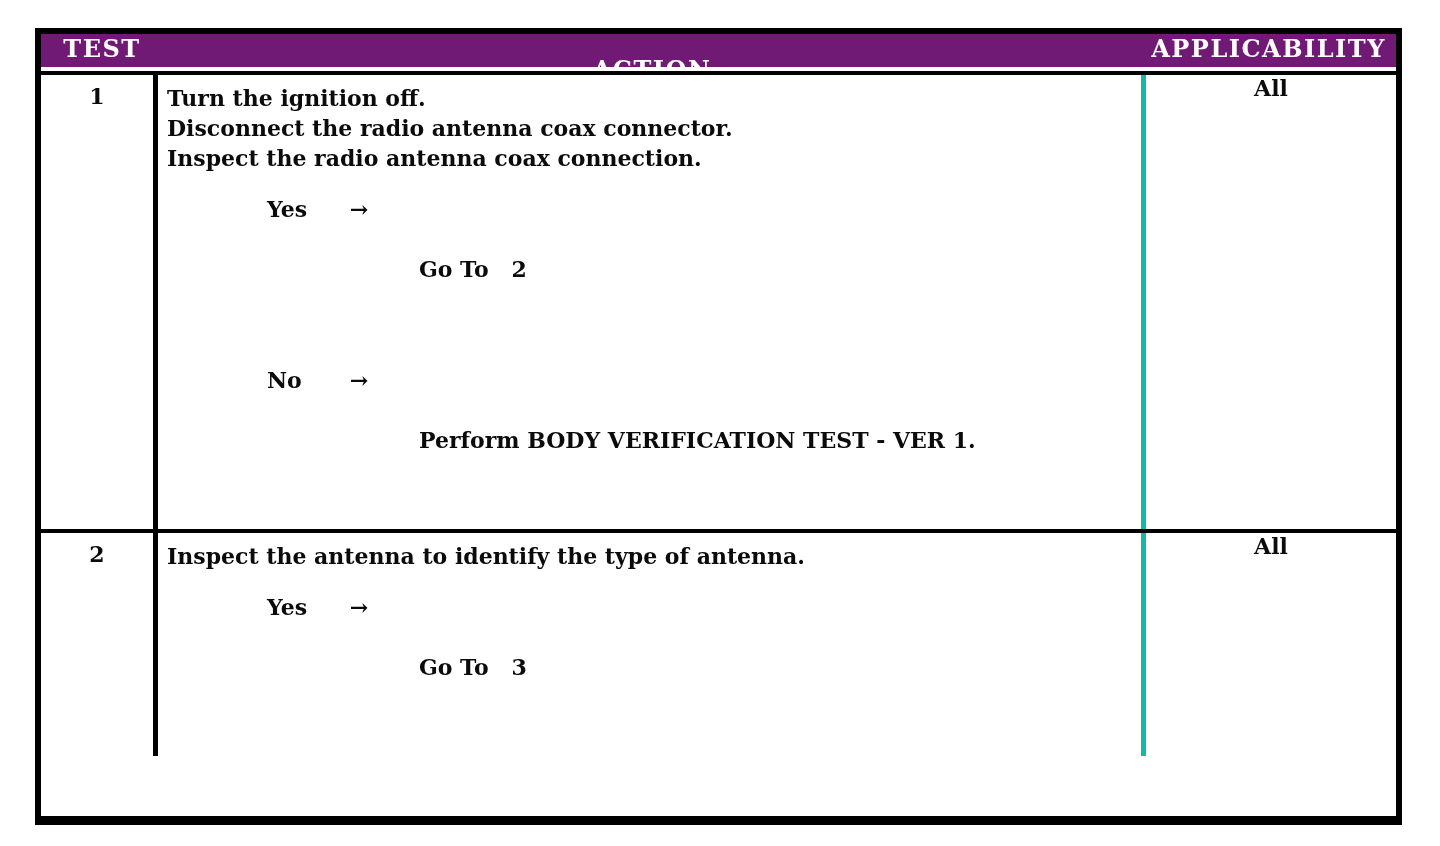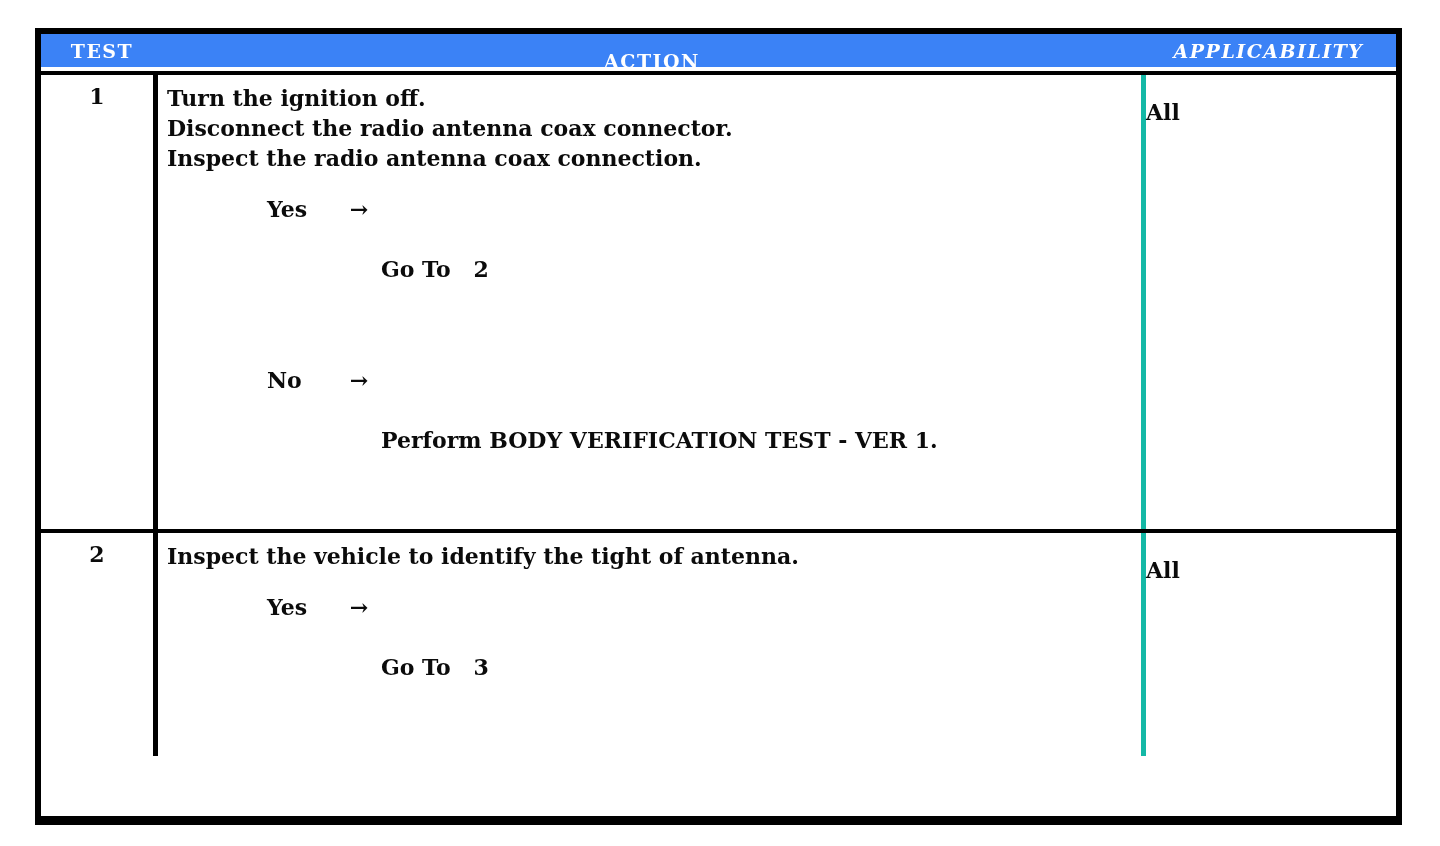--- a/index.html
+++ b/index.html
@@ -23,32 +23,32 @@
     height: 797px;
     border: 6px solid #000;
     border-bottom-width: 9px;
     background: #fff;
     display: flex;
     flex-direction: column;
   }
   
   .thead {
     display: flex;
-    align-items: center;
-    background: #3b82f6;
+    align-items: flex-start;
+    background: #701a75;
     color: #fff;
     height: 33px;
     flex: 0 0 33px;
-    font-size: 19px;
+    font-size: 24px;
     letter-spacing: 1.5px;
   }
   .th { text-align: center; }
   .th-test  { width: 122px; }
   .th-action{ flex: 1; margin-top: 21px; }
-  .th-appl  { width: 255px; font-style: italic; }
+  .th-appl  { width: 255px; }
   
   .tbody { display: flex; flex-direction: column; flex: 1; }
   .trow {
     display: flex;
     border-top: 4px solid #000;
   }
   .trow-1 { margin-top: 4px; min-height: 264px; }
   .trow-2 { min-height: 183px; }
   .cell-test {
     width: 117px;
@@ -61,33 +61,34 @@
   .cell-action {
     flex: 1;
     border-right: 5px solid #14b8a6;
     padding: 8px 0 14px 9px;
     font-size: 22px;
     line-height: 30px;
   }
   .cell-appl {
     width: 250px;
     flex: 0 0 250px;
-    padding-top: 24px;
+    text-align: center;
+    padding-top: 0;
     font-size: 22px;
   }
   .step { min-height: 30px; }
   .decision {
     display: grid;
     grid-template-columns: 70px 44px 1fr;
     margin: 21px 0 0 100px;
   }
   .decision-label { }
   .decision-arrow { text-align: center; }
   .decision-lines { white-space: pre-wrap; }
-  .decision-line { min-height: 30px; }
+  .decision-line { min-height: 30px; margin-left: 38px; }
 </style>
 </head>
 <body>
 
 <div class="page">
   <div class="diag-table">
 
     <div class="thead">
       <div class="th th-test">TEST</div>
       <div class="th th-action">ACTION</div>
@@ -116,21 +117,21 @@
               <div class="decision-line">Perform BODY VERIFICATION TEST - VER 1.</div>
             </div>
           </div>
         </div>
         <div class="cell-appl">All</div>
       </div>
 
       <div class="trow trow-2">
         <div class="cell-test">2</div>
         <div class="cell-action">
-          <div class="step">Inspect the vehicle to identify the tight of antenna.</div>
+          <div class="step">Inspect the antenna to identify the type of antenna.</div>
           <div class="decision">
             <div class="decision-label">Yes</div>
             <div class="decision-arrow">→</div>
             <div class="decision-lines">
               <div class="decision-line">Go To   3</div>
             </div>
           </div>
 
         </div>
         <div class="cell-appl">All</div>

